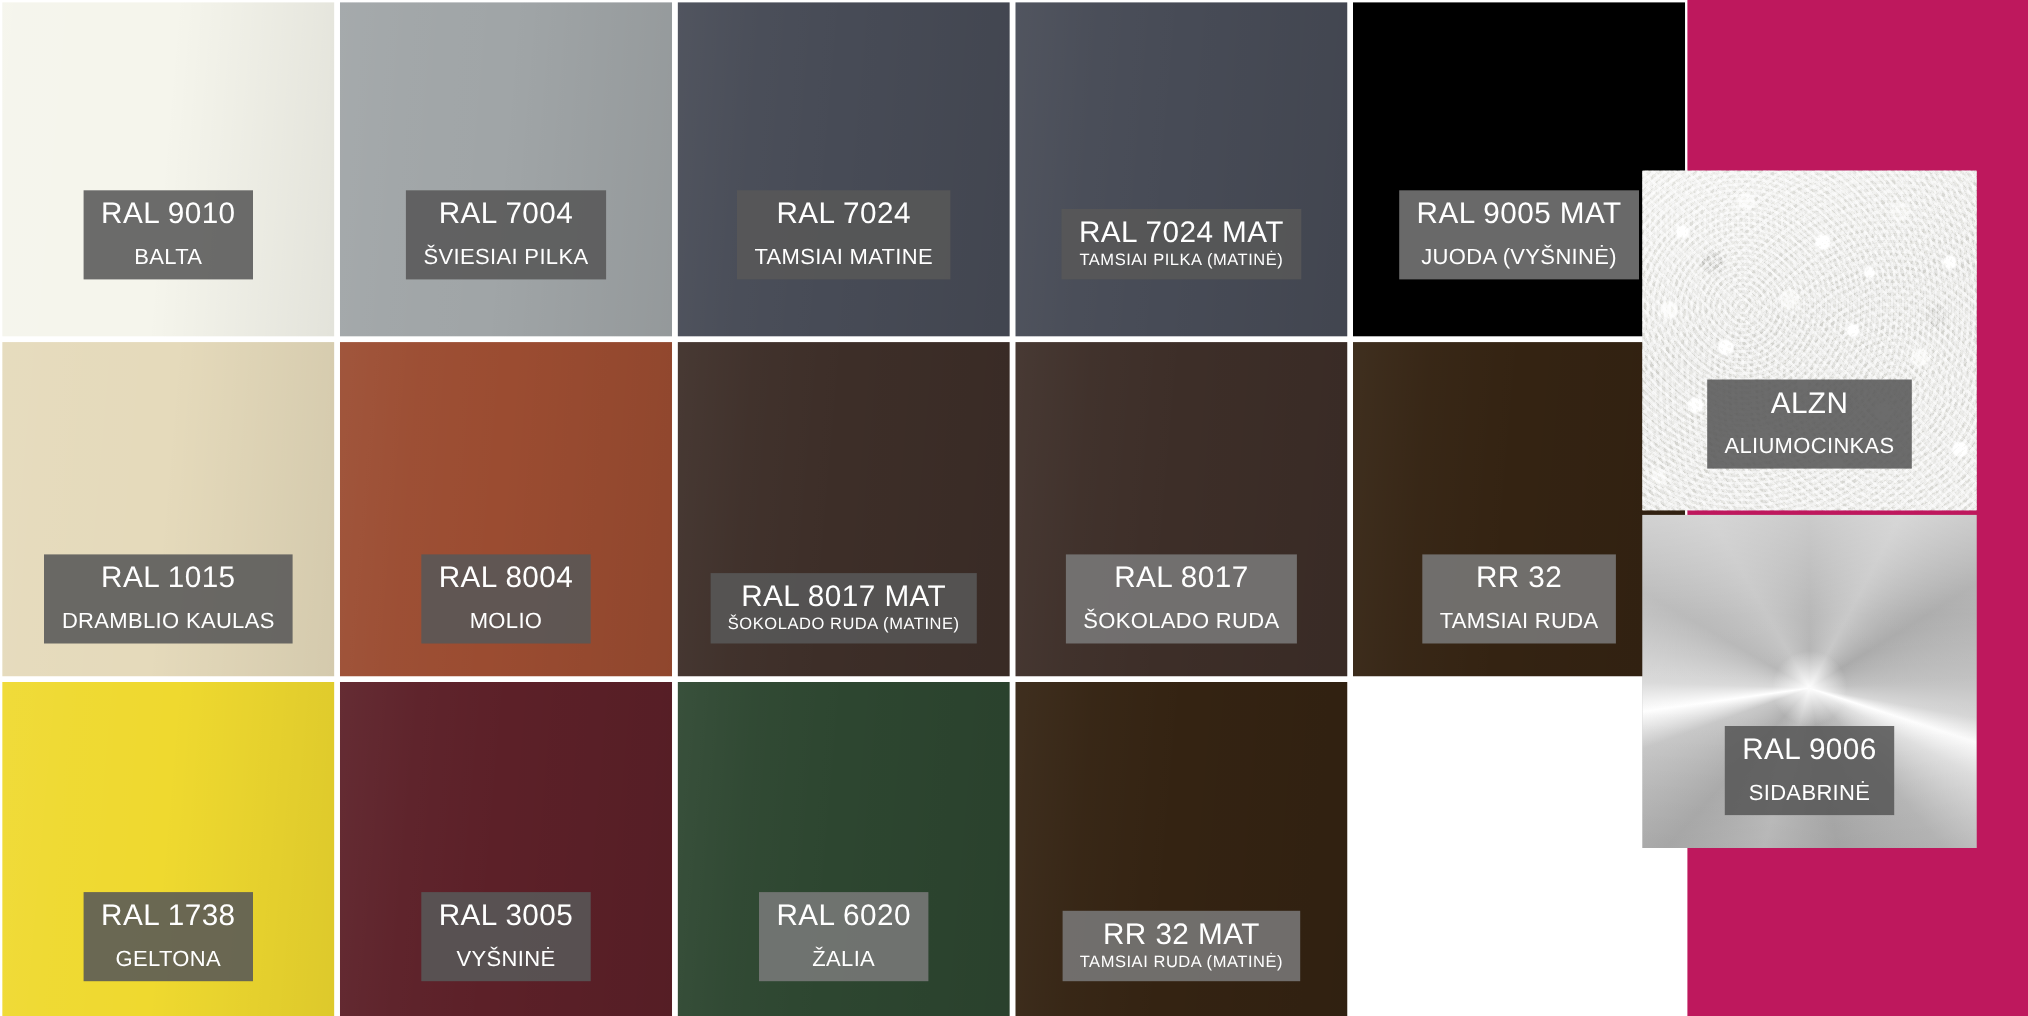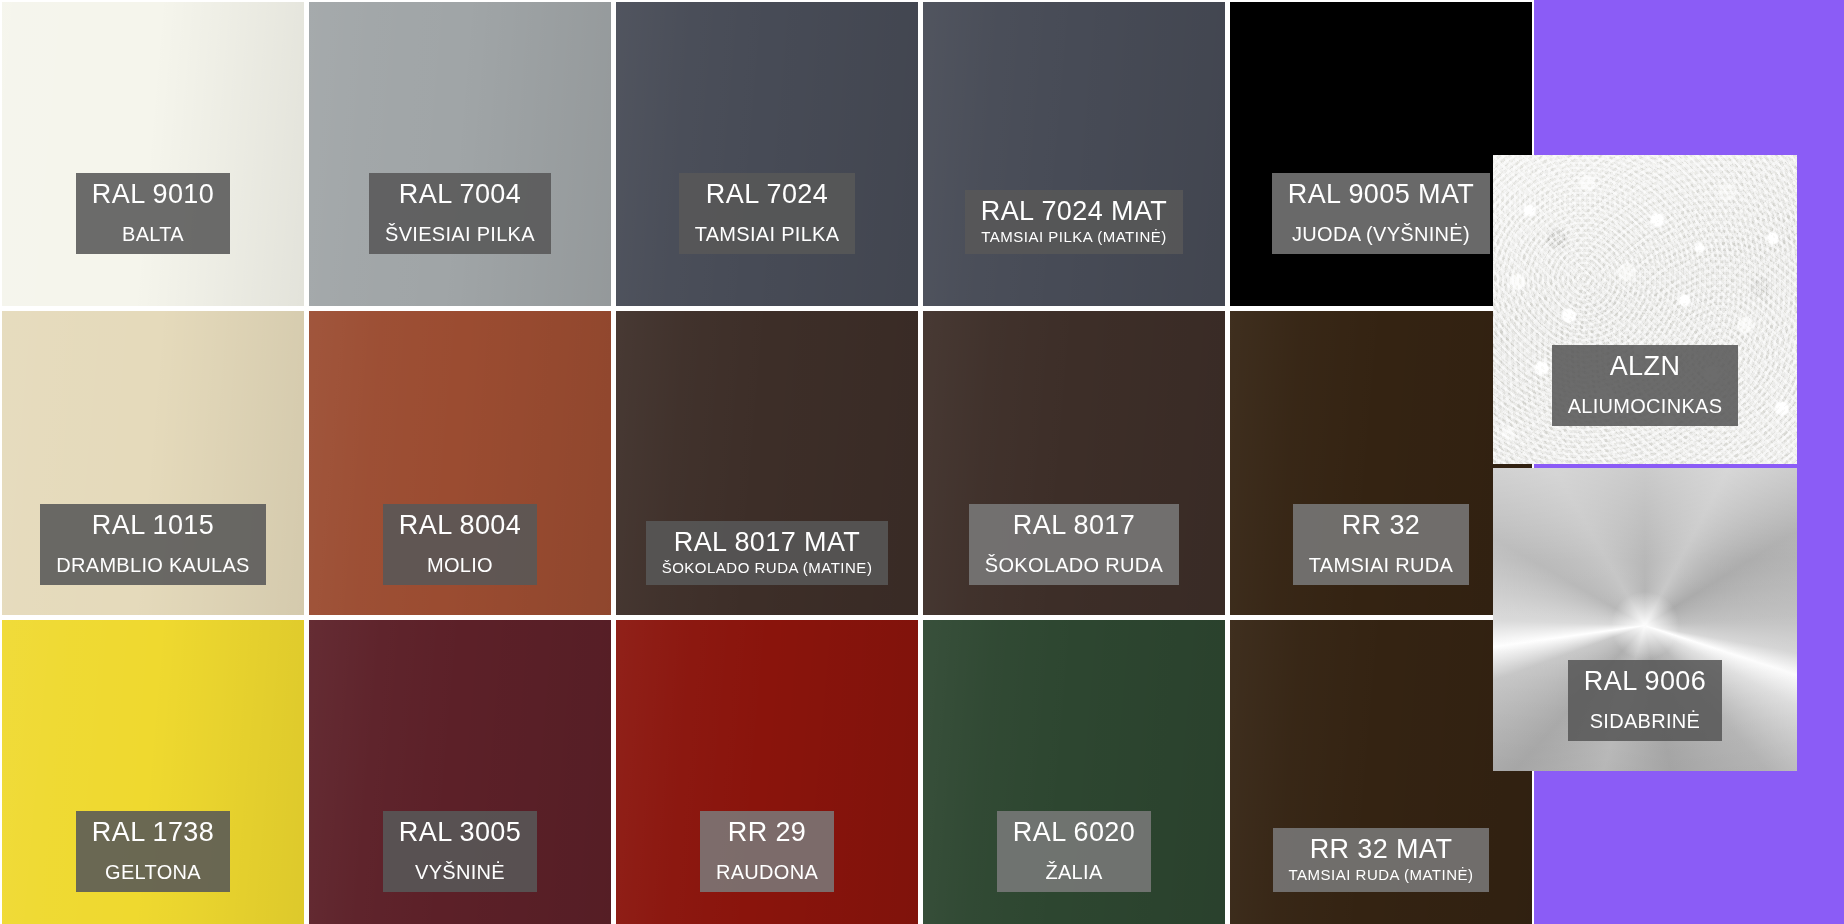--- a/index.html
+++ b/index.html
@@ -11,21 +11,21 @@
     width: 1844px;
     height: 924px;
     overflow: hidden;
     font-family: "Liberation Sans", sans-serif;
   }
 
   #palette-board {
     position: relative;
     width: 1844px;
     height: 924px;
-    background: #8b5cf6;
+    background: #be185d;
   }
 
   
   #swatch-grid {
     position: absolute;
     left: 0;
     top: 0;
     width: 1534px;
     height: 924px;
     display: grid;
@@ -226,21 +226,21 @@
         <span class="code">RAL 7004</span>
         <span class="name">ŠVIESIAI PILKA</span>
       </div>
     </div>
 
     <div class="swatch row1">
       <div class="fill" style="background:#474b56"></div>
       <div class="sheen"></div>
       <div class="plaque">
         <span class="code">RAL 7024</span>
-        <span class="name">TAMSIAI PILKA</span>
+        <span class="name">TAMSIAI MATINE</span>
       </div>
     </div>
 
     <div class="swatch row1">
       <div class="fill" style="background:#474b56"></div>
       <div class="sheen"></div>
       <div class="plaque small">
         <span class="code">RAL 7024 MAT</span>
         <span class="name">TAMSIAI PILKA (MATINĖ)</span>
       </div>
@@ -310,28 +310,20 @@
 
     <div class="swatch row3">
       <div class="fill" style="background:#5c2028"></div>
       <div class="sheen"></div>
       <div class="plaque">
         <span class="code">RAL 3005</span>
         <span class="name">VYŠNINĖ</span>
       </div>
     </div>
 
-    <div class="swatch row3">
-      <div class="fill" style="background:#8a140c"></div>
-      <div class="sheen"></div>
-      <div class="plaque light">
-        <span class="code">RR 29</span>
-        <span class="name">RAUDONA</span>
-      </div>
-    </div>
 
     <div class="swatch row3">
       <div class="fill" style="background:#2d4630"></div>
       <div class="sheen"></div>
       <div class="plaque light">
         <span class="code">RAL 6020</span>
         <span class="name">ŽALIA</span>
       </div>
     </div>
 

